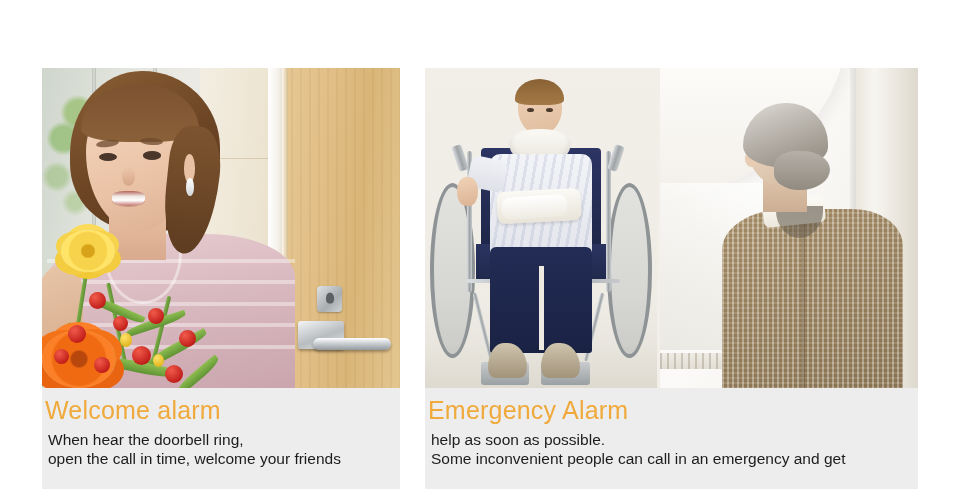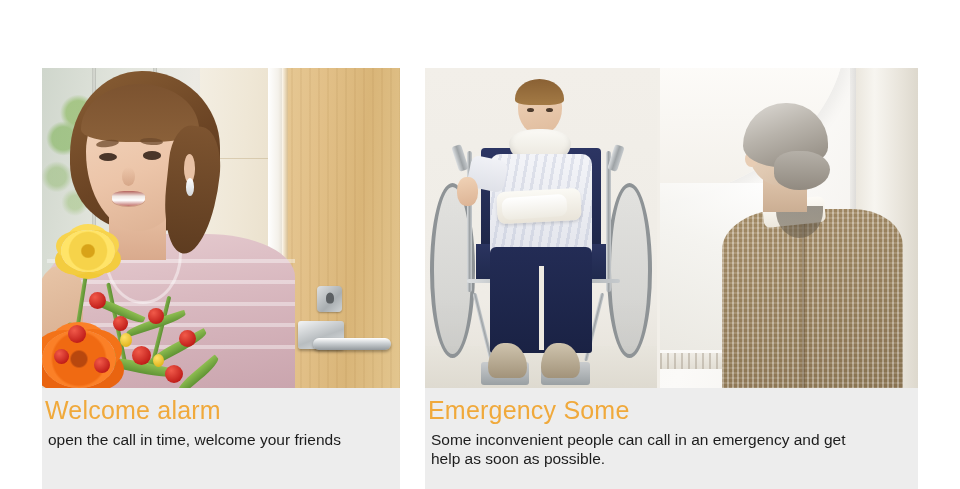--- a/index.html
+++ b/index.html
@@ -557,20 +557,21 @@
           <div class="pw-ball" style="left:8%;top:66%;width:15px;height:15px"></div>
           <div class="pw-ball-y" style="left:36%;top:54%;width:12px;height:14px"></div>
           <div class="pw-ball-y" style="left:50%;top:70%;width:11px;height:13px"></div>
         </div>
       </div>
     </div>
 
     <div class="caption">
       <div class="caption-title">Welcome alarm</div>
       <div class="caption-body">
+        <span>When hear the doorbell ring,</span>
         <span>open the call in time, welcome your friends</span>
       </div>
     </div>
   </div>
 
   <div class="card card-right">
 
     <div class="photo-row">
 
       <div class="photo p-wheel" style="flex:0 0 232px">
@@ -622,21 +623,21 @@
         <div class="pe-neck"></div>
         <div class="pe-head"></div>
         <div class="pe-nose"></div>
         <div class="pe-ear"></div>
         <div class="pe-hair"></div>
         <div class="pe-hair-nape"></div>
       </div>
     </div>
 
     <div class="caption">
-      <div class="caption-title">Emergency Some</div>
+      <div class="caption-title">Emergency Alarm</div>
       <div class="caption-body">
+        <span>help as soon as possible.</span>
         <span>Some inconvenient people can call in an emergency and get</span>
-        <span>help as soon as possible.</span>
       </div>
     </div>
   </div>
 
 </div>
 
 </body></html>

